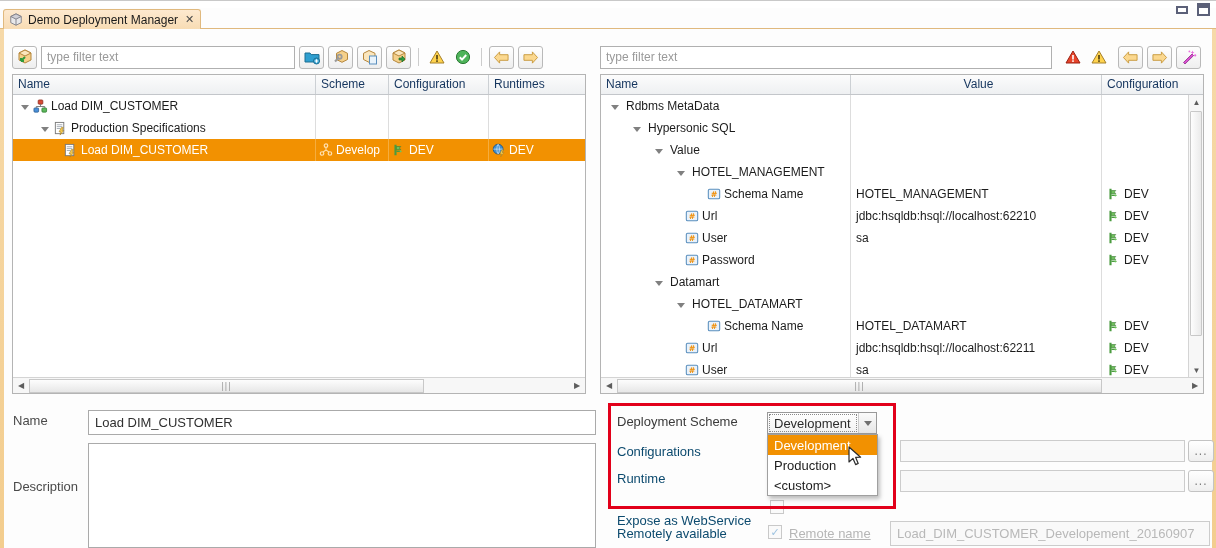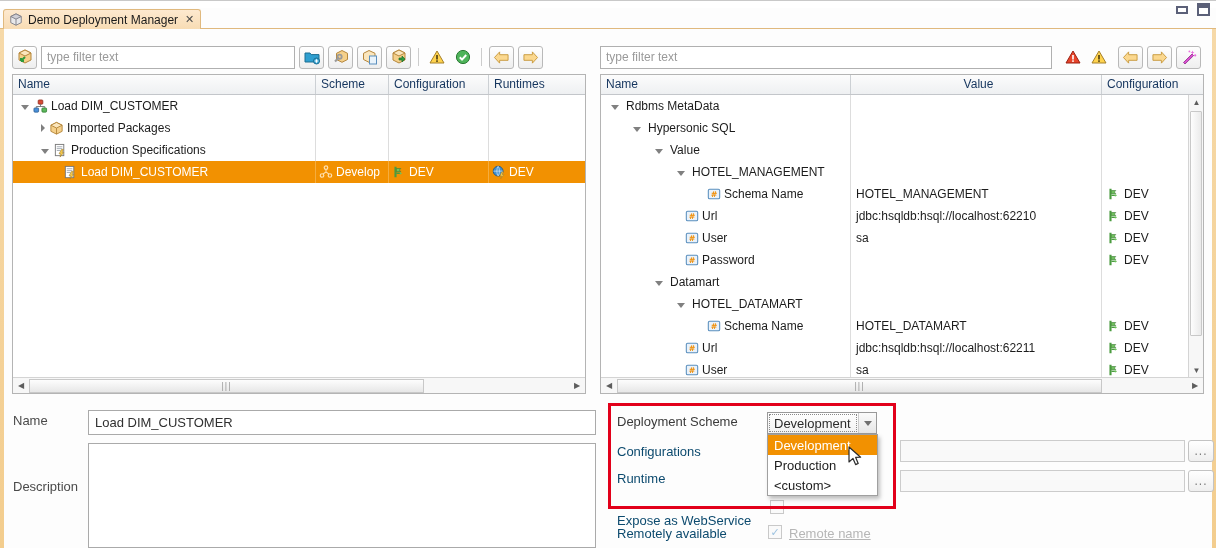--- a/index.html
+++ b/index.html
@@ -396,36 +396,20 @@
             <path d="M8 5.5v2.5 M3.5 9.5V8h9v1.5" stroke="#6b6b6b" stroke-width="0.9" fill="none"></path>
           </svg>
         </span>
         <span class="lbl">Load DIM_CUSTOMER</span>
       </div>
       <div class="tcell withsep" style="width:73px;"></div>
       <div class="tcell withsep" style="width:100px;"></div>
       <div class="tcell" style="width:96px;"></div>
     </div>
 
-    <div class="trow">
-      <div class="tcell withsep" style="width:303px; padding-left:28px;">
-        <span class="arrow"></span>
-        <span class="ico">
-          <svg width="15" height="15" viewBox="0 0 16 16">
-            <polygon points="8,1.5 14,4.5 14,11 8,14 2,11 2,4.5" fill="#f5d08a" stroke="#b5873c" stroke-width="1"></polygon>
-            <polygon points="8,1.5 14,4.5 8,7.5 2,4.5" fill="#fbe6bd" stroke="#b5873c" stroke-width="1"></polygon>
-            <line x1="8" y1="7.5" x2="8" y2="14" stroke="#b5873c" stroke-width="1"></line>
-          </svg>
-        </span>
-        <span class="lbl">Imported Packages</span>
-      </div>
-      <div class="tcell withsep" style="width:73px;"></div>
-      <div class="tcell withsep" style="width:100px;"></div>
-      <div class="tcell" style="width:96px;"></div>
-    </div>
 
     <div class="trow">
       <div class="tcell withsep" style="width:303px; padding-left:28px;">
         <span class="arrow open"></span>
         <span class="ico">
           <svg width="15" height="15" viewBox="0 0 16 16">
             <rect x="2.5" y="1.5" width="9" height="12" fill="#ffffff" stroke="#7a7a7a" stroke-width="1"></rect>
             <path d="M4 4h6 M4 6h6 M4 8h4" stroke="#9aa3ab" stroke-width="0.9"></path>
             <path d="M9 7 l-2.5 4.5 h2 l-1 3.5 4-5h-2l1.5-3z" fill="#ffd34e" stroke="#a5802a" stroke-width="0.7"></path>
           </svg>
@@ -732,20 +716,23 @@
     <span></span>
   </div>
   <div class="dots-btn" style="left:1188px; top:470px;">...</div>
 
   <div class="form-label dim" style="left:617px; top:500px;margin-top:13px;">Expose as WebService</div>
   <div class="chk" style="left:770px; top:500px;"></div>
 
   <div class="form-label dim" style="left:617px; top:526px;">Remotely available</div>
   <div class="chk" style="left:768px; top:525px;">✓</div>
   <div class="link" style="left:789px; top:526px;">Remote name</div>
+  <div class="txt dim" style="left:890px; top:521px; width:320px; height:25px;">
+    <span>Load_DIM_CUSTOMER_Developement_20160907</span>
+  </div>
 
   <div class="dropdown" style="left:767px; top:434px; width:111px;">
     <div class="ditem hl">Development</div>
     <div class="ditem">Production</div>
     <div class="ditem">&lt;custom&gt;</div>
   </div>
 
   <div class="redbox" style="left:608px; top:403px; width:288px; height:106px;"></div>
 
   <div class="cursor-arrow" style="left:848px; top:446px;">

